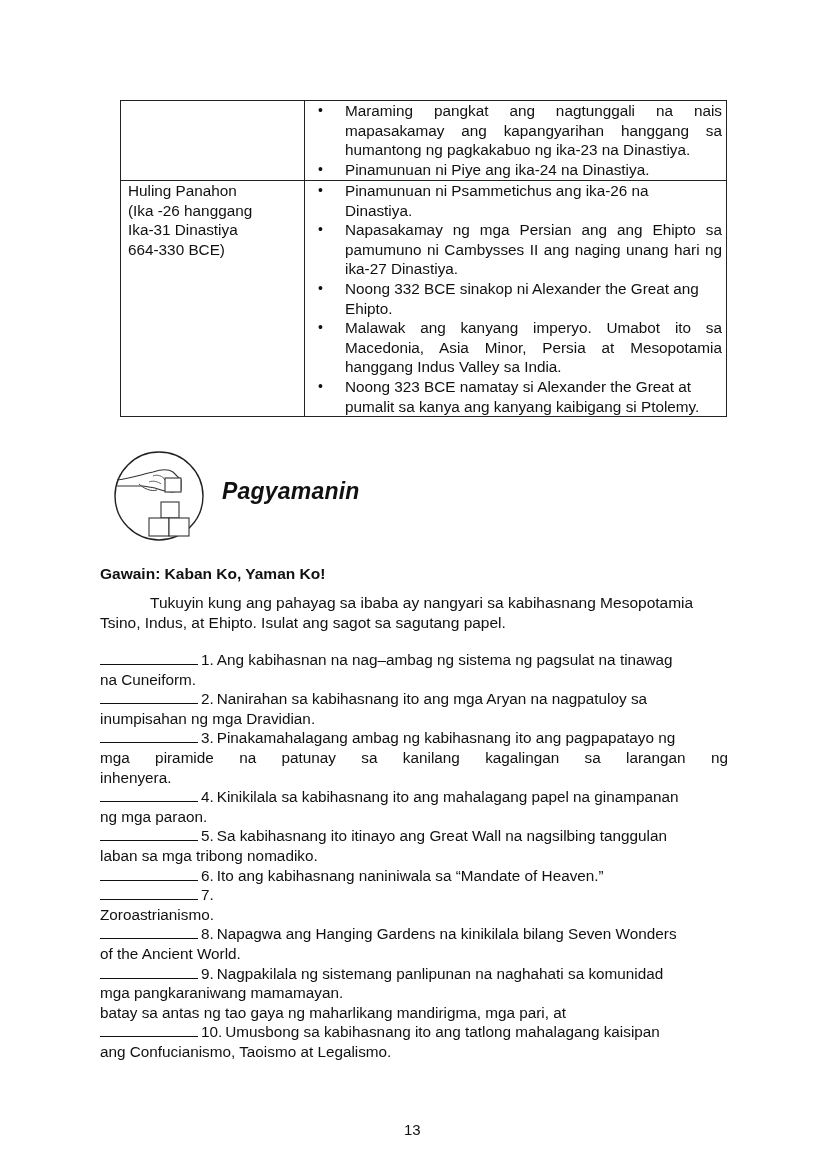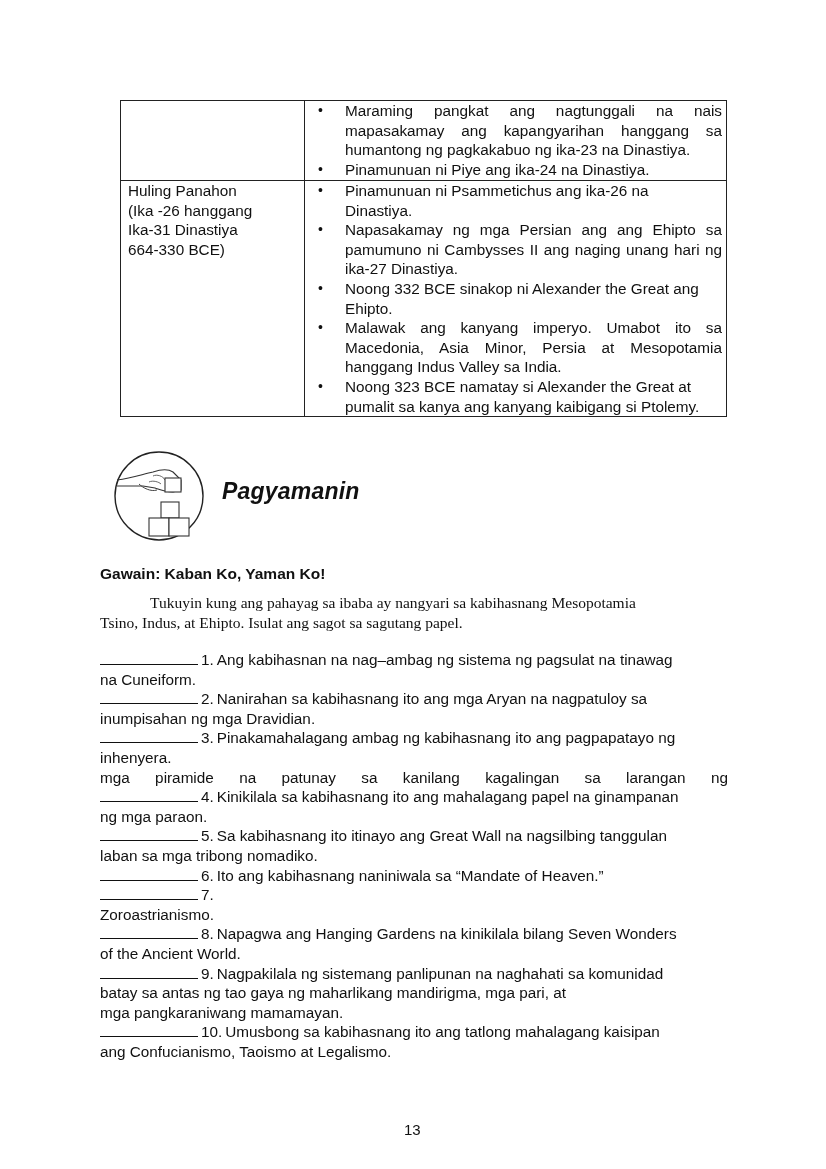--- a/index.html
+++ b/index.html
@@ -26,21 +26,21 @@
   .icon-wrap { position: absolute; left: 113px; top: 450px; width: 92px; height: 92px; }
   .sec-title {
     position: absolute; left: 222px; top: 478px; font-size: 23px;
     font-weight: bold; font-style: italic; letter-spacing: 0.2px;
   }
 
   .activity-title {
     position: absolute; left: 100px; top: 565px; font-size: 15.5px; font-weight: bold;
   }
   .instructions {
-    position: absolute; left: 100px; top: 593px; width: 628px; font-size: 15.5px; line-height: 20px; font-family: Liberation Serif, serif;
+    position: absolute; left: 100px; top: 593px; width: 628px; font-size: 15.5px; line-height: 20px;
   }
   .instructions .indent { padding-left: 50px; }
 
   .items { position: absolute; left: 100px; top: 650px; width: 628px; font-size: 15.3px; line-height: 19.6px; }
   .item { display: flex; }
   .item .blank {
     flex: 0 0 98px; width: 98px; border-bottom: 1px solid #111; height: 14px; margin-top: 0;
   }
   .item .num { white-space: nowrap; padding-left: 3px; }
   .item .body { flex: 1; }
@@ -150,22 +150,22 @@
       </div>
       <div class="rest">inumpisahan ng mga Dravidian.</div>
     </div>
 
     <div>
       <div class="item">
         <span class="blank"></span>
         <span class="num">3.</span>
         <span class="body" style="padding-left:3px"> Pinakamahalagang ambag ng kabihasnang ito ang pagpapatayo ng</span>
       </div>
+      <div class="rest" style="text-align:justify;text-align-last:justify">mga piramide na patunay sa kanilang kagalingan sa larangan ng</div>
       <div class="rest">inhenyera.</div>
-      <div class="rest" style="text-align:justify;text-align-last:justify">mga piramide na patunay sa kanilang kagalingan sa larangan ng</div>
     </div>
 
     <div>
       <div class="item">
         <span class="blank"></span>
         <span class="num">4.</span>
         <span class="body" style="padding-left:3px">Kinikilala sa kabihasnang ito ang mahalagang papel na ginampanan</span>
       </div>
       <div class="rest">ng mga paraon.</div>
     </div>
@@ -203,22 +203,22 @@
       </div>
       <div class="rest">of the Ancient World.</div>
     </div>
 
     <div>
       <div class="item">
         <span class="blank"></span>
         <span class="num">9.</span>
         <span class="body" style="padding-left:3px"> Nagpakilala ng sistemang panlipunan na naghahati sa komunidad</span>
       </div>
+      <div class="rest">mga pangkaraniwang mamamayan.</div>
       <div class="rest">batay sa antas ng tao gaya ng maharlikang mandirigma, mga pari, at</div>
-      <div class="rest">mga pangkaraniwang mamamayan.</div>
     </div>
 
     <div>
       <div class="item">
         <span class="blank"></span>
         <span class="num">10.</span>
         <span class="body" style="padding-left:3px"> Umusbong sa kabihasnang ito ang tatlong mahalagang kaisipan</span>
       </div>
       <div class="rest"> ang Confucianismo, Taoismo at Legalismo.</div>
     </div>

